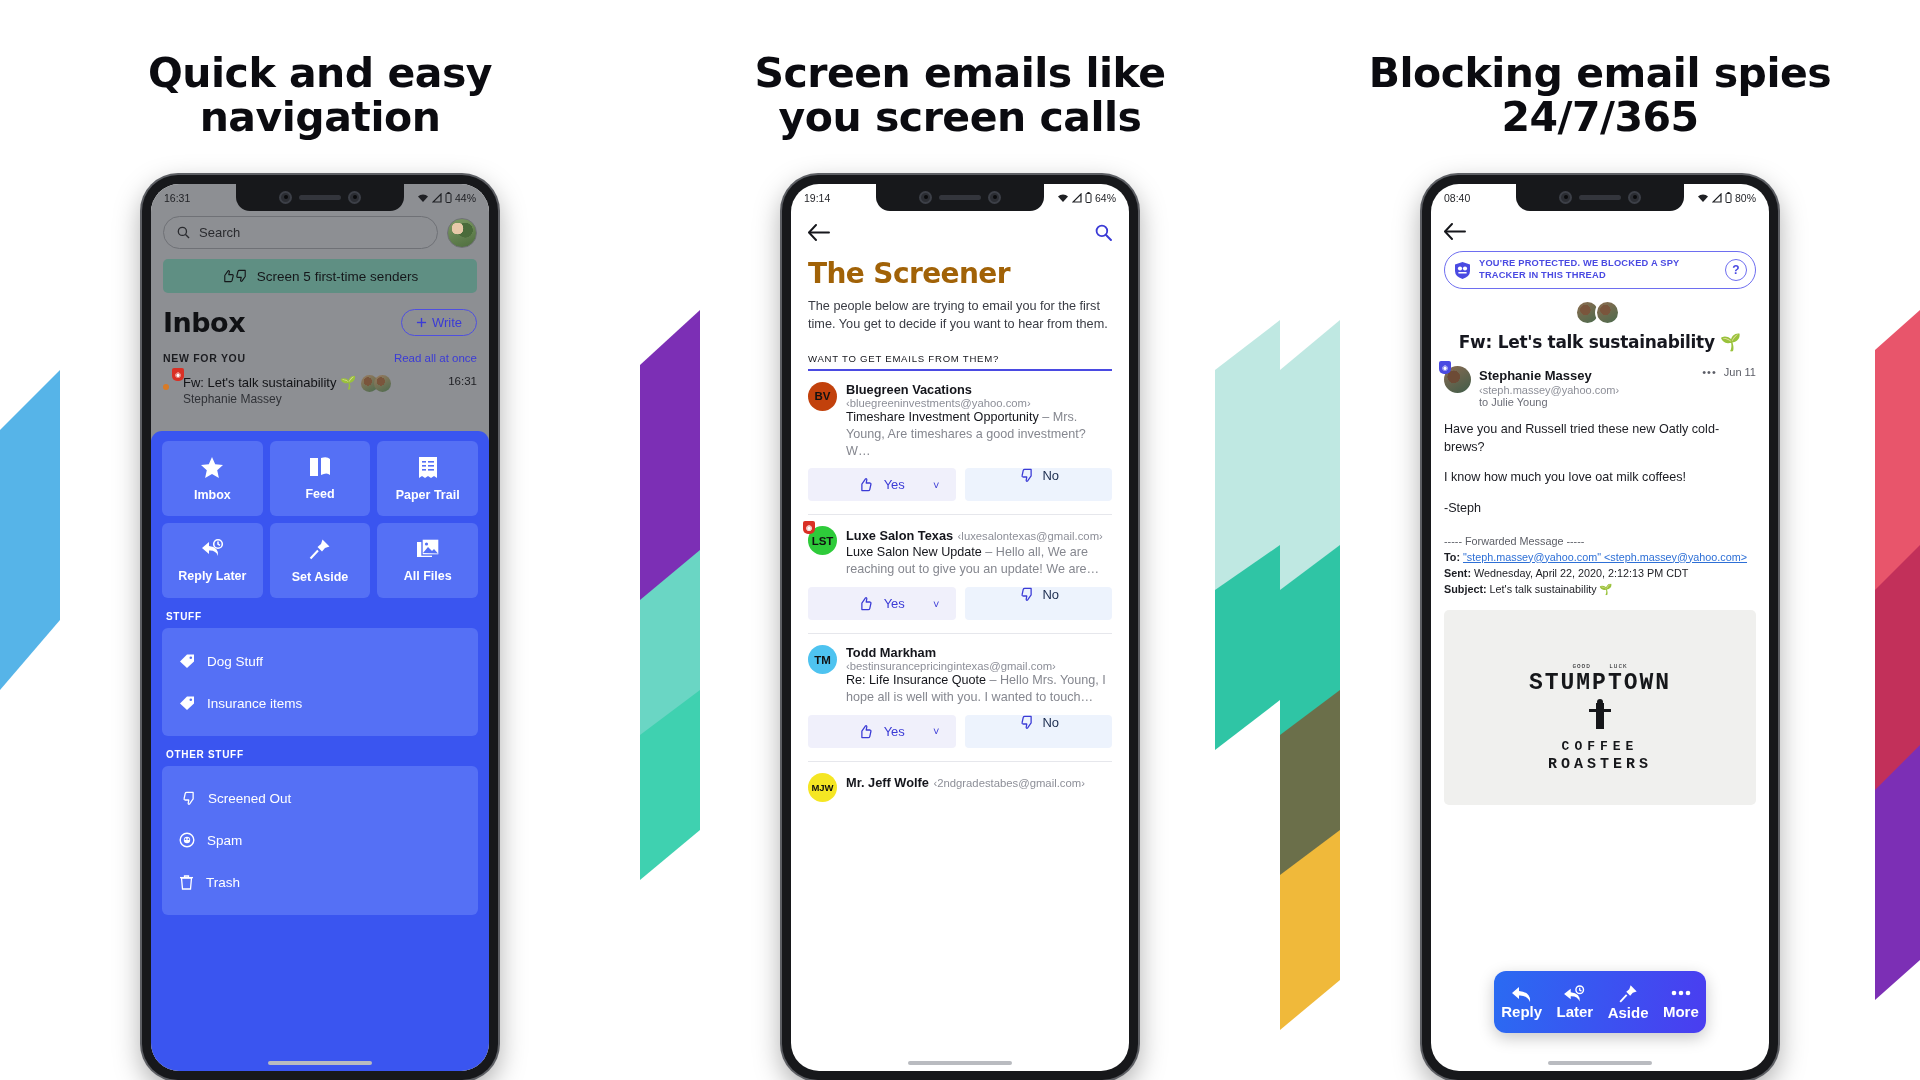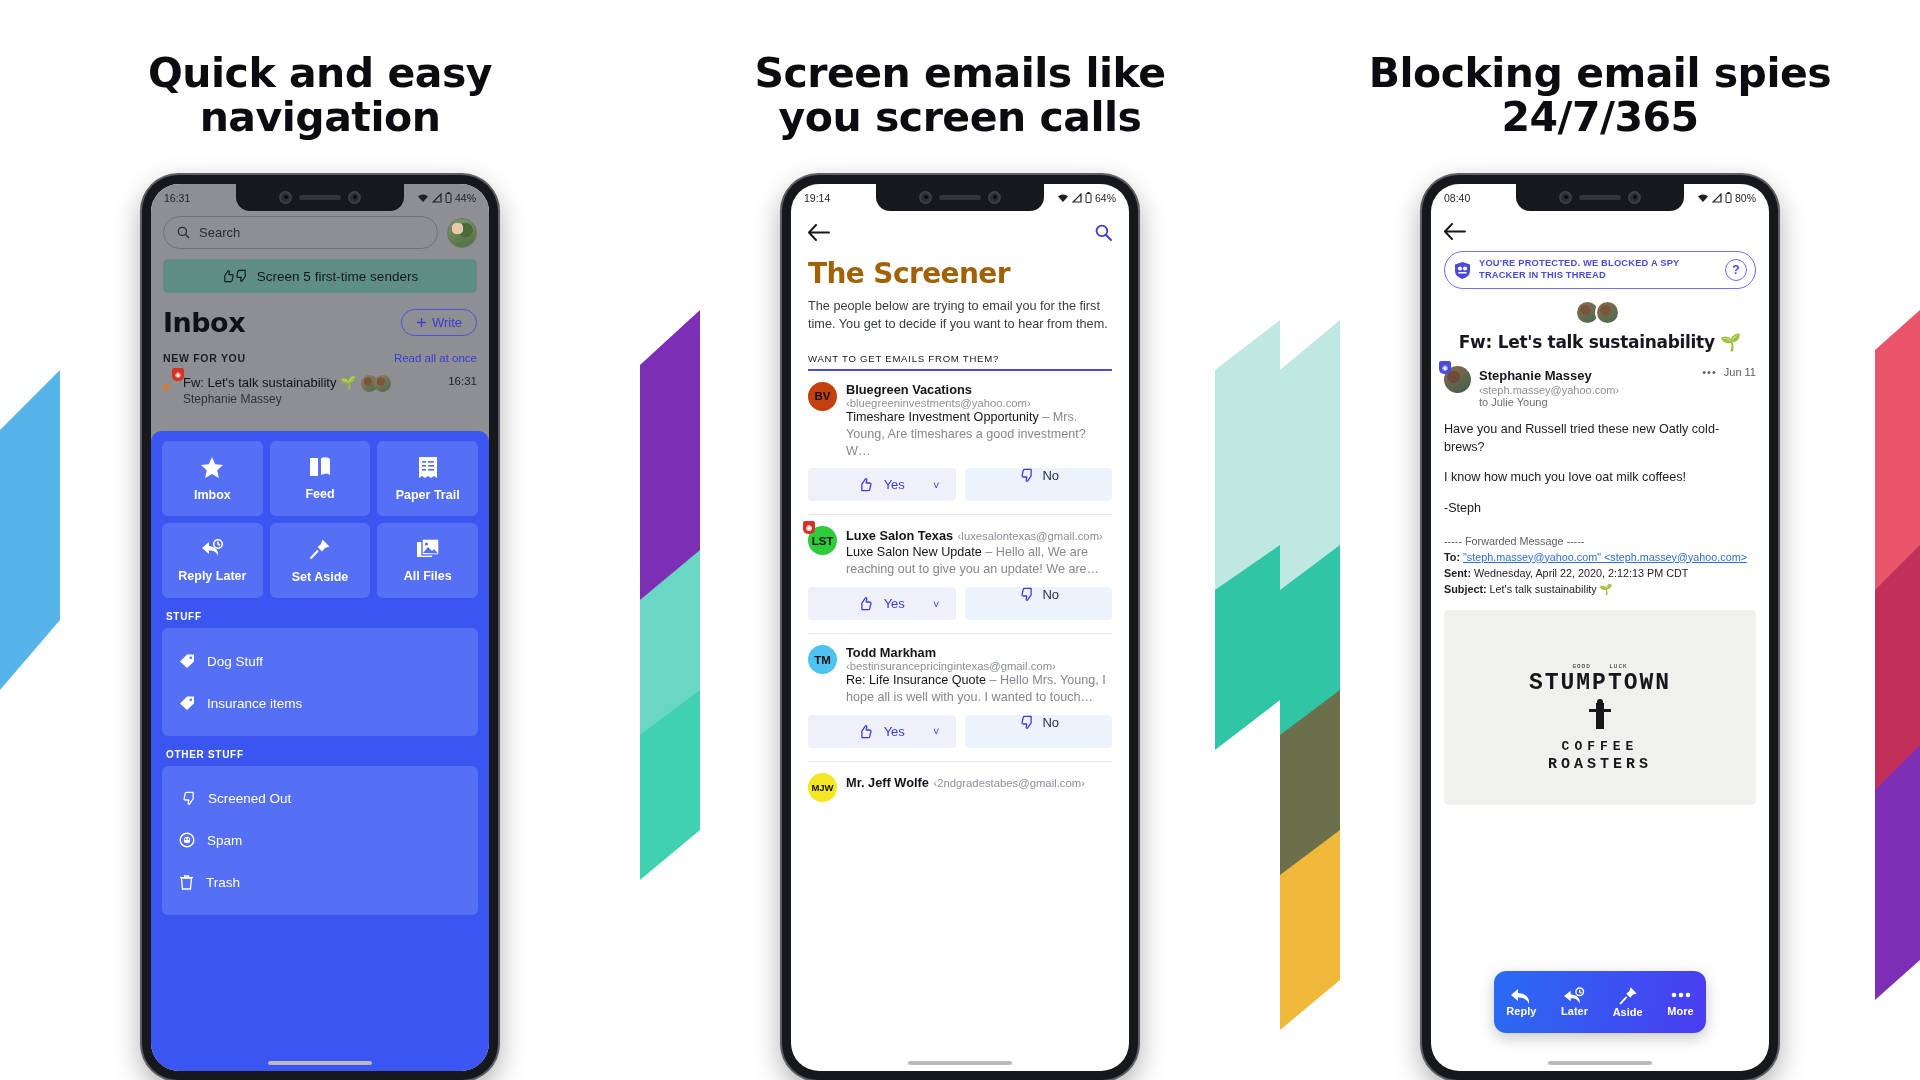--- a/index.html
+++ b/index.html
@@ -223,21 +223,21 @@
   .stump .sub { font-size: 13px; font-weight: 700; letter-spacing: 5px; margin-top: 6px; }
   .stump .sub2 { font-size: 15px; font-weight: 700; letter-spacing: 4px; margin-top: 2px; }
   .stump .tiny { font-size: 6px; letter-spacing: 1px; }
   .actionbar {
     position: absolute; left: 50%; transform: translateX(-50%); bottom: 38px;
     width: 212px; height: 62px; border-radius: 12px;
     background: linear-gradient(100deg, #2a6bf2 0%, #4a3df0 100%);
     display: flex; align-items: center; justify-content: space-around;
     z-index: 20; box-shadow: 0 5px 16px rgba(0,0,0,.22);
   }
-  .act { display:flex; flex-direction:column; align-items:center; gap:0; color:#fff; font-size:11px; font-weight:600; }
+  .act { display:flex; flex-direction:column; align-items:center; gap:0; color:#fff; font-size:15px; font-weight:600; }
   svg { display: block; }
 </style>
 </head>
 <body>
 
 <div class="stage">
 
   <div class="panel p1">
     <div class="blobs">
       <svg width="640" height="1080">

